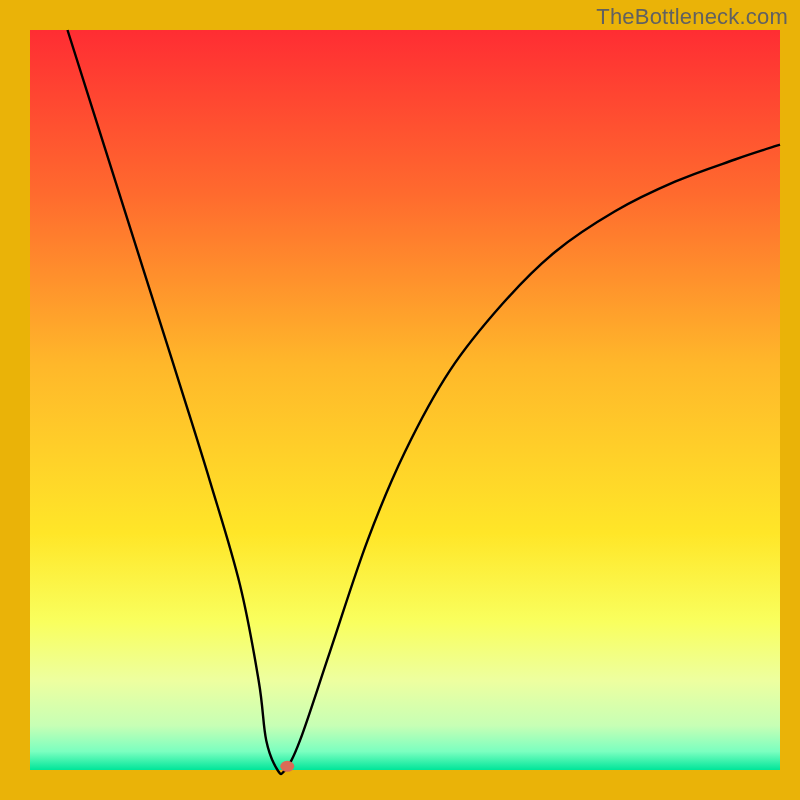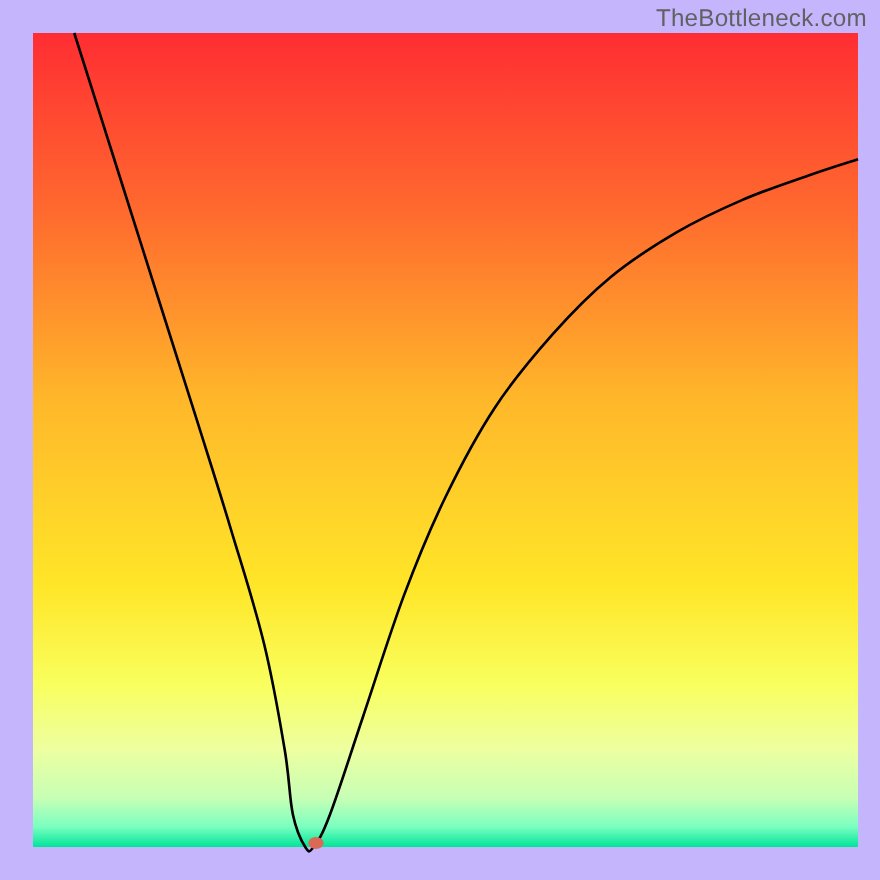--- a/index.html
+++ b/index.html
@@ -8,21 +8,21 @@
     width: 800px;
     height: 800px;
     background: #000;
     font-family: Arial, Helvetica, sans-serif;
     overflow: hidden;
   }
   .frame {
     position: relative;
     width: 800px;
     height: 800px;
-    background: #c4b5fd;
+    background: #eab308;
   }
   .watermark {
     position: absolute;
     top: 4px;
     right: 12px;
     color: #616161;
     font-size: 22px;
     font-weight: 500;
     letter-spacing: 0.2px;
   }

